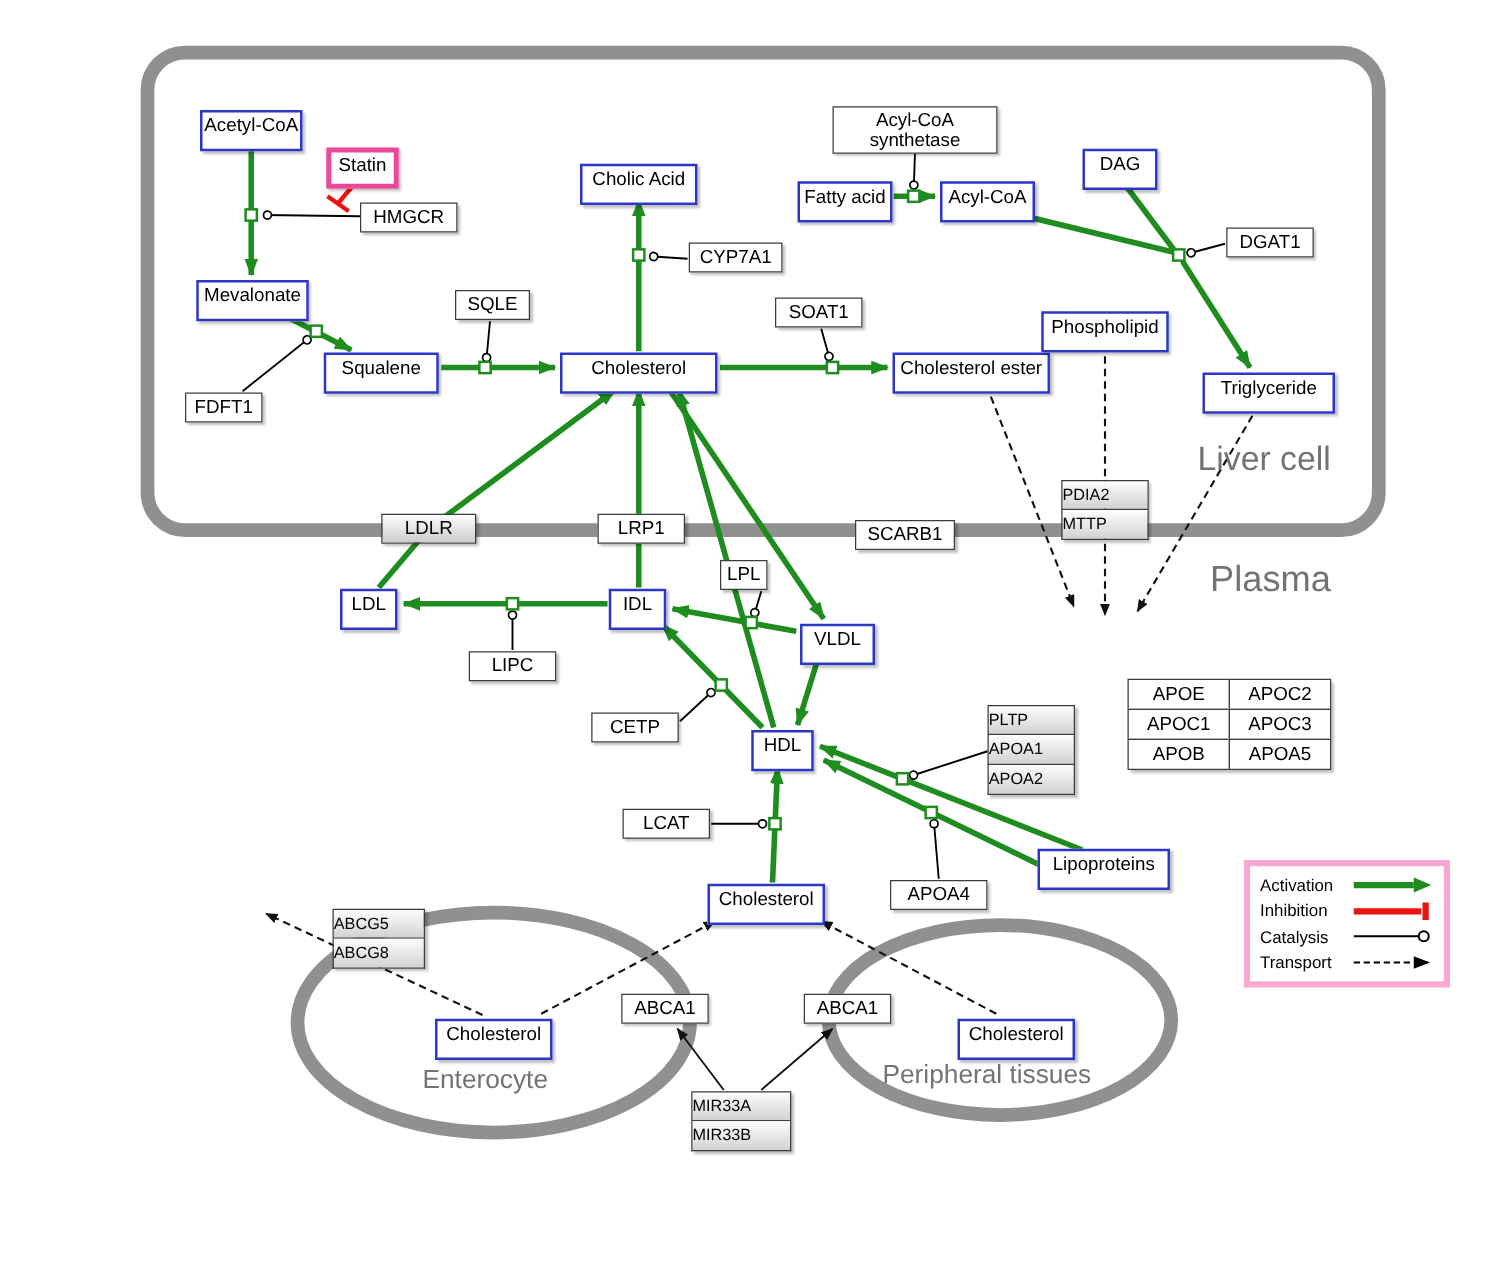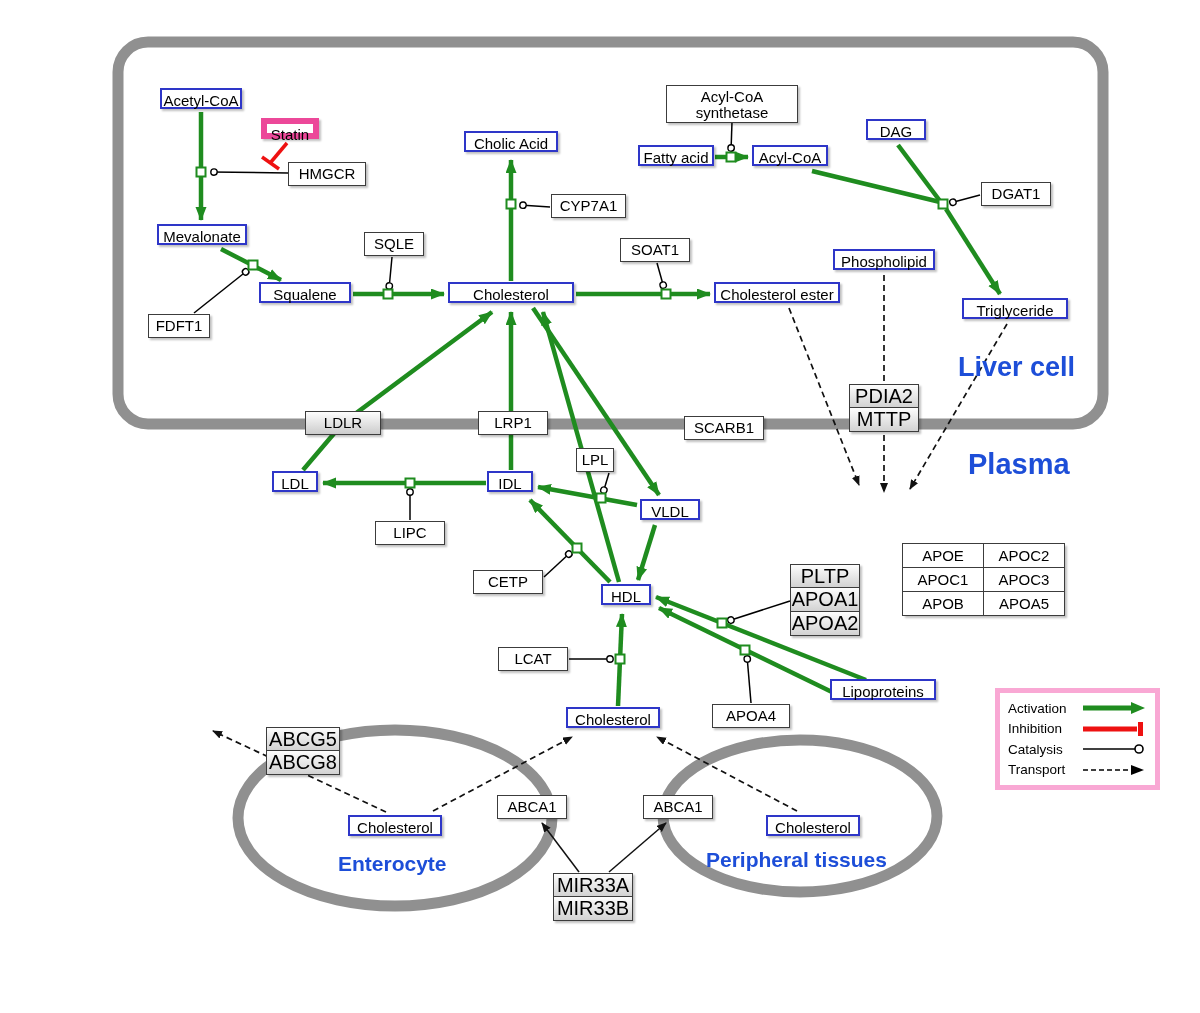--- a/index.html
+++ b/index.html
@@ -1,35 +1,35 @@
 <!DOCTYPE html>
 <html><head>
 <meta charset="utf-8">
 <style>
   *{margin:0;padding:0;box-sizing:border-box}
   html,body{width:1200px;height:1013px;background:#fff;overflow:hidden;
     font-family:"Liberation Sans",sans-serif;color:#000}
   #canvas{position:absolute;left:0;top:0;width:1200px;height:1013px}
   #edges{position:absolute;left:0;top:0}
-  .box{position:absolute;height:21px;line-height:22px;text-align:center;font-size:15px;
+  .box{position:absolute;height:33px;line-height:22px;text-align:center;font-size:15px;
     background:#fff;box-shadow:2px 2px 2px rgba(0,0,0,.25);white-space:nowrap}
   .blue{border:2px solid #2e36c8}
-  .redb{border:6px solid #ec4899}
+  .redb{border:4px solid #ec4899}
   .enz{border:1px solid #3c3c3c;height:24px;line-height:22px}
   .grad{background:linear-gradient(#fdfdfd,#cccccc)}
   .two{height:38px;line-height:16px;padding-top:3px}
   .stack{position:absolute;display:flex;flex-direction:column;box-shadow:2px 2px 2px rgba(0,0,0,.25)}
-  .stack .cell{border:1px solid #3c3c3c;height:24px;line-height:22px;text-align:center;
-    font-size:20px;background:linear-gradient(#fdfdfd,#d2d2d2)}
+  .stack .cell{border:1px solid #3c3c3c;height:24px;line-height:22px;
+    font-size:13px;background:linear-gradient(#fdfdfd,#d2d2d2)}
   .stack .cell + .cell{border-top:none}
   .apo{position:absolute;left:903px;top:544px;display:grid;grid-template-columns:81px 81px;
     box-shadow:2px 2px 2px rgba(0,0,0,.25)}
   .apo .acell{border:1px solid #3c3c3c;height:25px;line-height:23px;text-align:center;
     font-size:15px;background:#fff;margin-top:-1px;margin-left:-1px}
-  .rlabel{position:absolute;font-weight:bold;color:#1d4ed8;white-space:nowrap}
+  .rlabel{position:absolute;font-weight:normal;color:#737373;white-space:nowrap}
   #legend{position:absolute;left:995px;top:688px;width:165px;height:102px;border:5px solid #f9a8d4;
     background:#fff;padding:5px 8px;display:flex;flex-direction:column;justify-content:space-around}
   .lrow{display:flex;align-items:center;justify-content:space-between;height:21px}
   .llab{font-size:13.5px}
   .ge{stroke:#1f8c1f}.gf{fill:#1f8c1f}
   .re{stroke:#ee1111}.rf{fill:#ee1111}
 </style>
 </head>
 <body>
 

